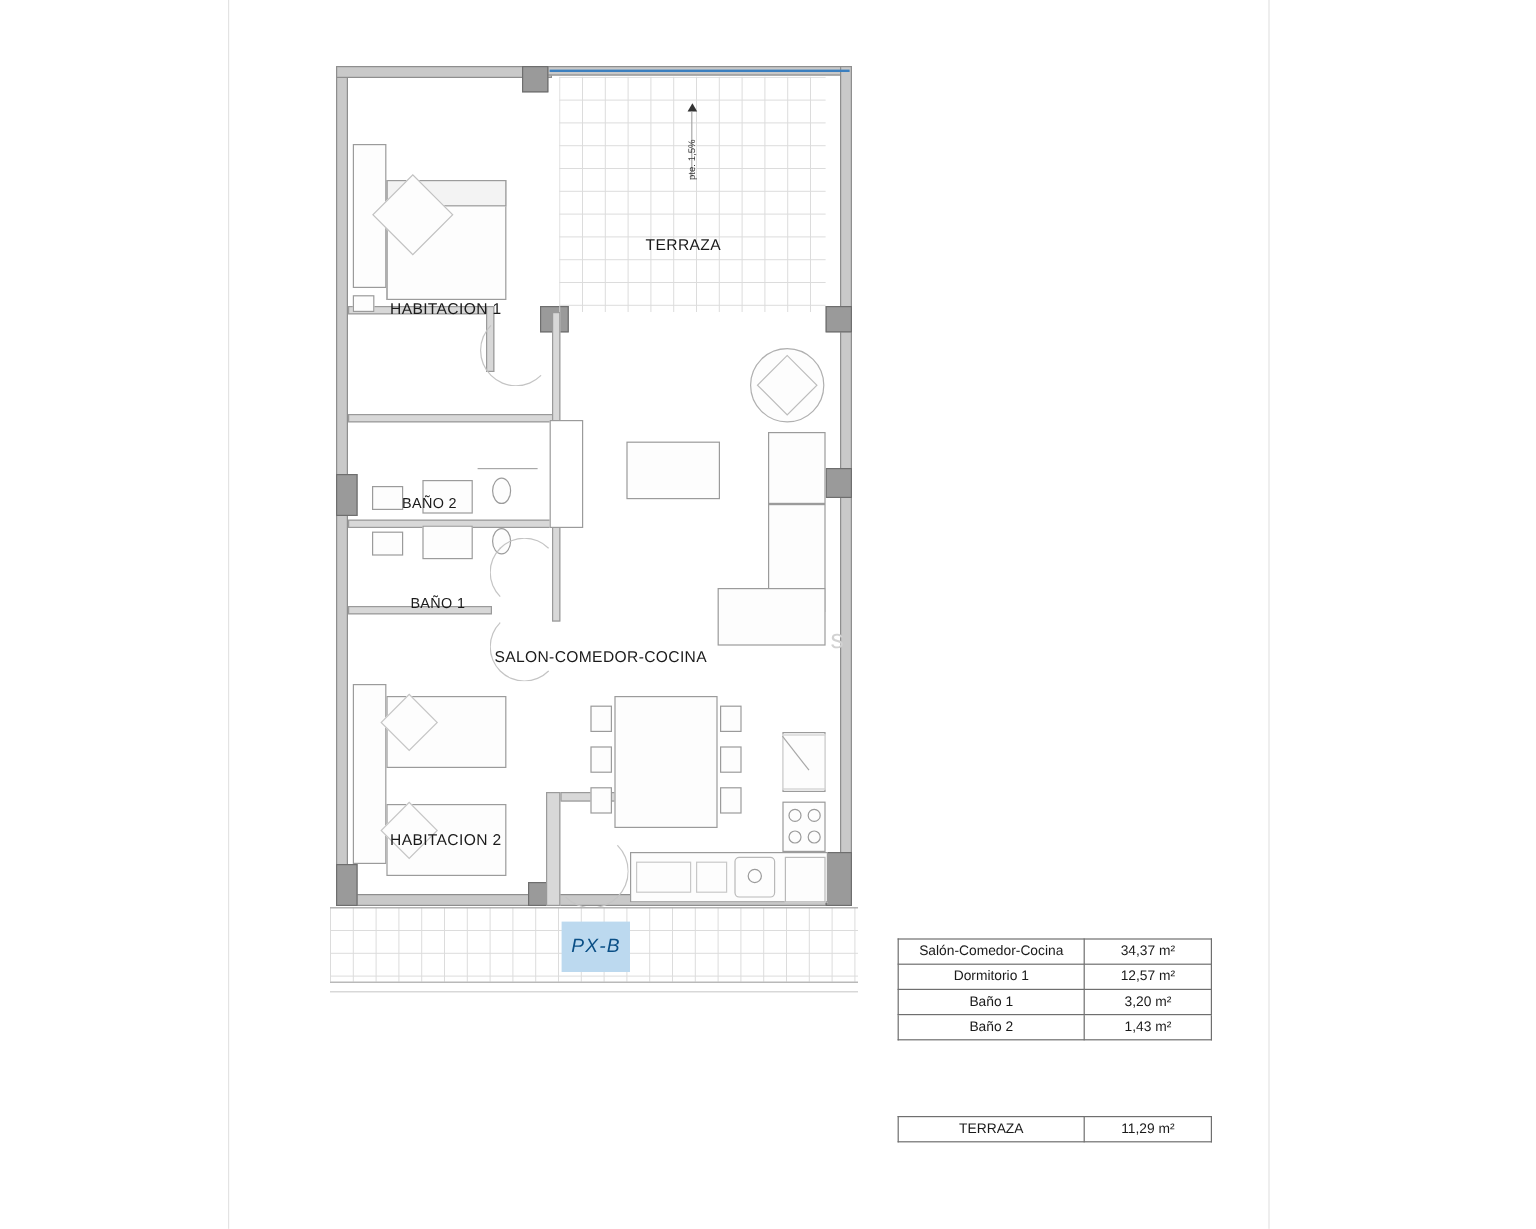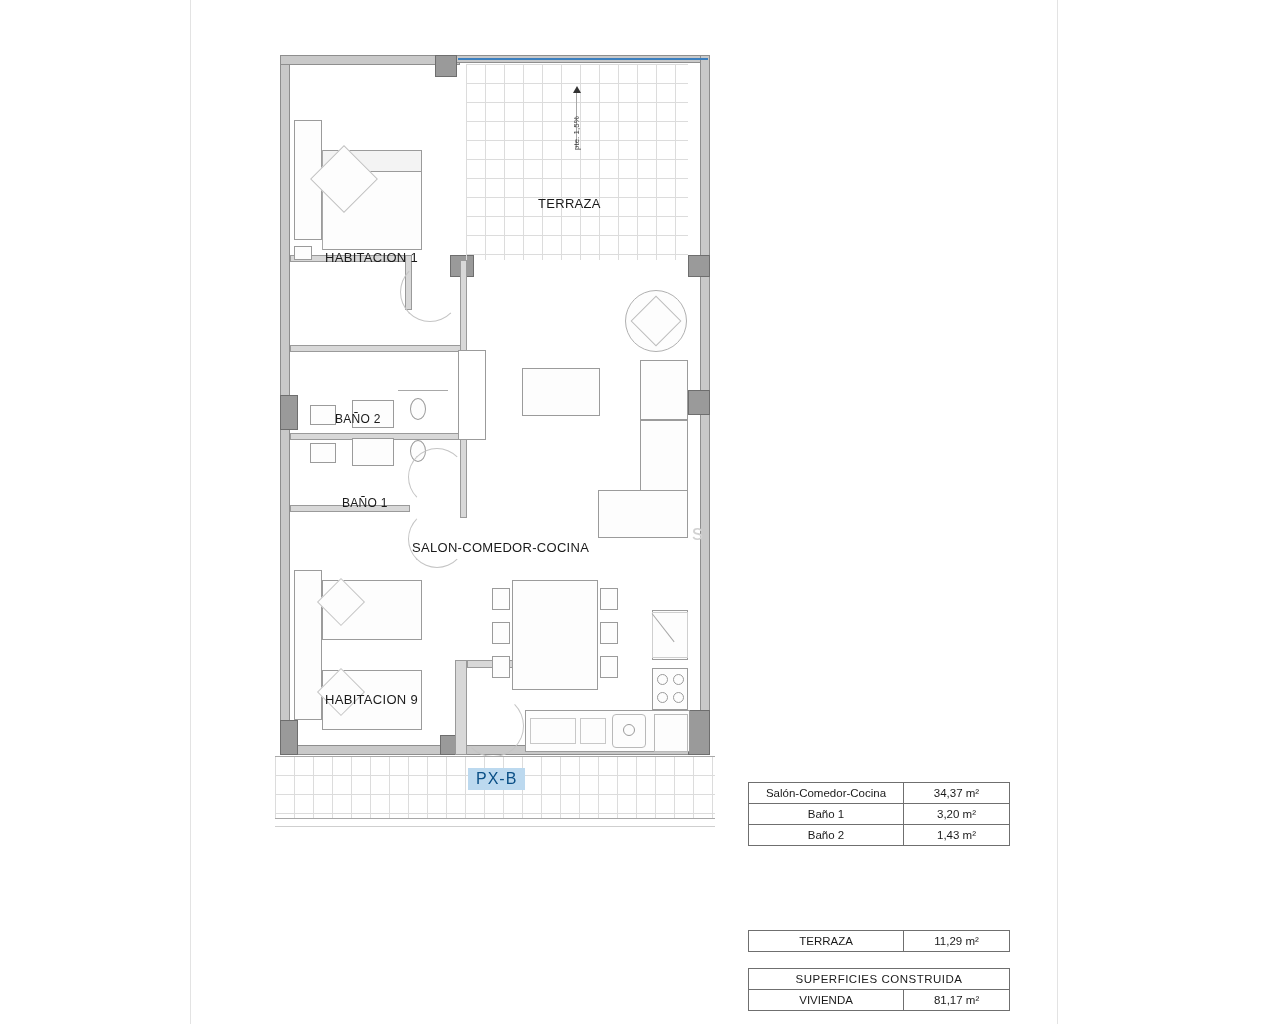--- a/index.html
+++ b/index.html
@@ -94,22 +94,23 @@
   .blue-line {
     position: absolute;
     background: #3b7fbf;
     height: 2px;
   }
   .tag {
     position: absolute;
     background: #bcd9ef;
     color: #0a4f86;
     font-size: 16px;
-    padding: 2px 8px;
+    padding: 12px 8px;
     letter-spacing: 1px;
+    font-style: italic;
   }
   .pte {
     position: absolute;
     font-size: 8px;
     color: #3a3a3a;
     transform: rotate(-90deg);
     transform-origin: left top;
     white-space: nowrap;
   }
   .arrow-up {
@@ -255,60 +256,53 @@
     <div class="furn" style="left:300px; top:668px; width:26px; height:26px; border-color:#c8c8c8;"></div>
     <div class="furn" style="left:332px; top:664px; width:34px; height:34px; border-color:#b9b9b9; border-radius:4px;"></div>
     <div class="furn round" style="left:343px; top:674px; width:12px; height:12px;"></div>
     <div class="furn" style="left:374px; top:664px; width:34px; height:38px; border-color:#b9b9b9;"></div>
 
     <div class="line" style="left:-5px; top:706px; width:440px; height:1px;"></div>
 
     <div class="tag" style="left:188px; top:718px;">PX-B</div>
 
     <div class="room-label" style="left:45px; top:200px;">HABITACION 1</div>
-    <div class="room-label" style="left:45px; top:642px;">HABITACION 9</div>
+    <div class="room-label" style="left:45px; top:642px;">HABITACION 2</div>
     <div class="room-label small" style="left:62px; top:446px;">BAÑO 1</div>
     <div class="room-label small" style="left:55px; top:362px;">BAÑO 2</div>
     <div class="room-label" style="left:258px; top:146px;">TERRAZA</div>
     <div class="room-label" style="left:132px; top:490px;">SALON-COMEDOR-COCINA</div>
 
     <div class="watermark" style="left:412px; top:470px;">s</div>
   </div>
 
   <table class="tbl" id="t-useful">
     <tbody>
     <tr>
       <td class="lbl">Salón-Comedor-Cocina</td>
       <td class="val">34,37 m²</td>
     </tr>
     <tr>
+      <td class="lbl">Dormitorio 1</td>
+      <td class="val">12,57 m²</td>
+    </tr>
+    <tr>
       <td class="lbl">Baño 1</td>
       <td class="val">3,20 m²</td>
     </tr>
     <tr>
       <td class="lbl">Baño 2</td>
       <td class="val">1,43 m²</td>
     </tr>
   </tbody>
     </table>
 
   <table class="tbl" id="t-terrace">
     <tbody>
         <tr>
       <td class="lbl">TERRAZA</td>
       <td class="val">11,29 m²</td>
     </tr>
   </tbody>
     </table>
 
-  <table class="tbl" id="t-built">
-    <tbody>
-        <tr>
-      <td class="ttl" colspan="2">SUPERFICIES CONSTRUIDA</td>
-    </tr>
-    <tr>
-      <td class="lbl">VIVIENDA</td>
-      <td class="val">81,17 m²</td>
-    </tr>
-  </tbody>
-    </table>
 
 </div>
 
 </body></html>

